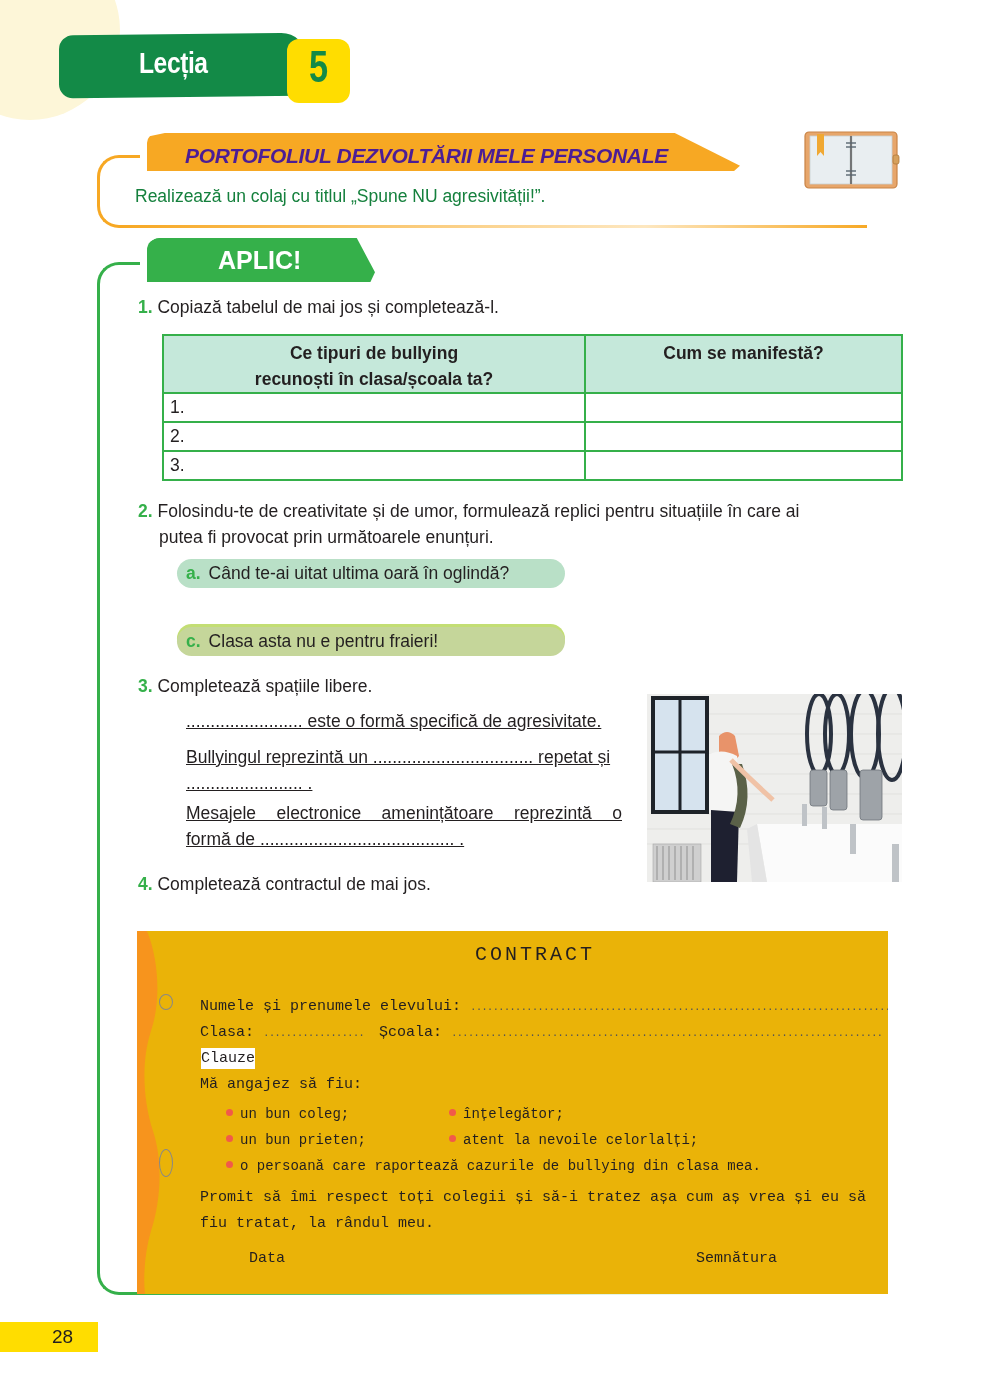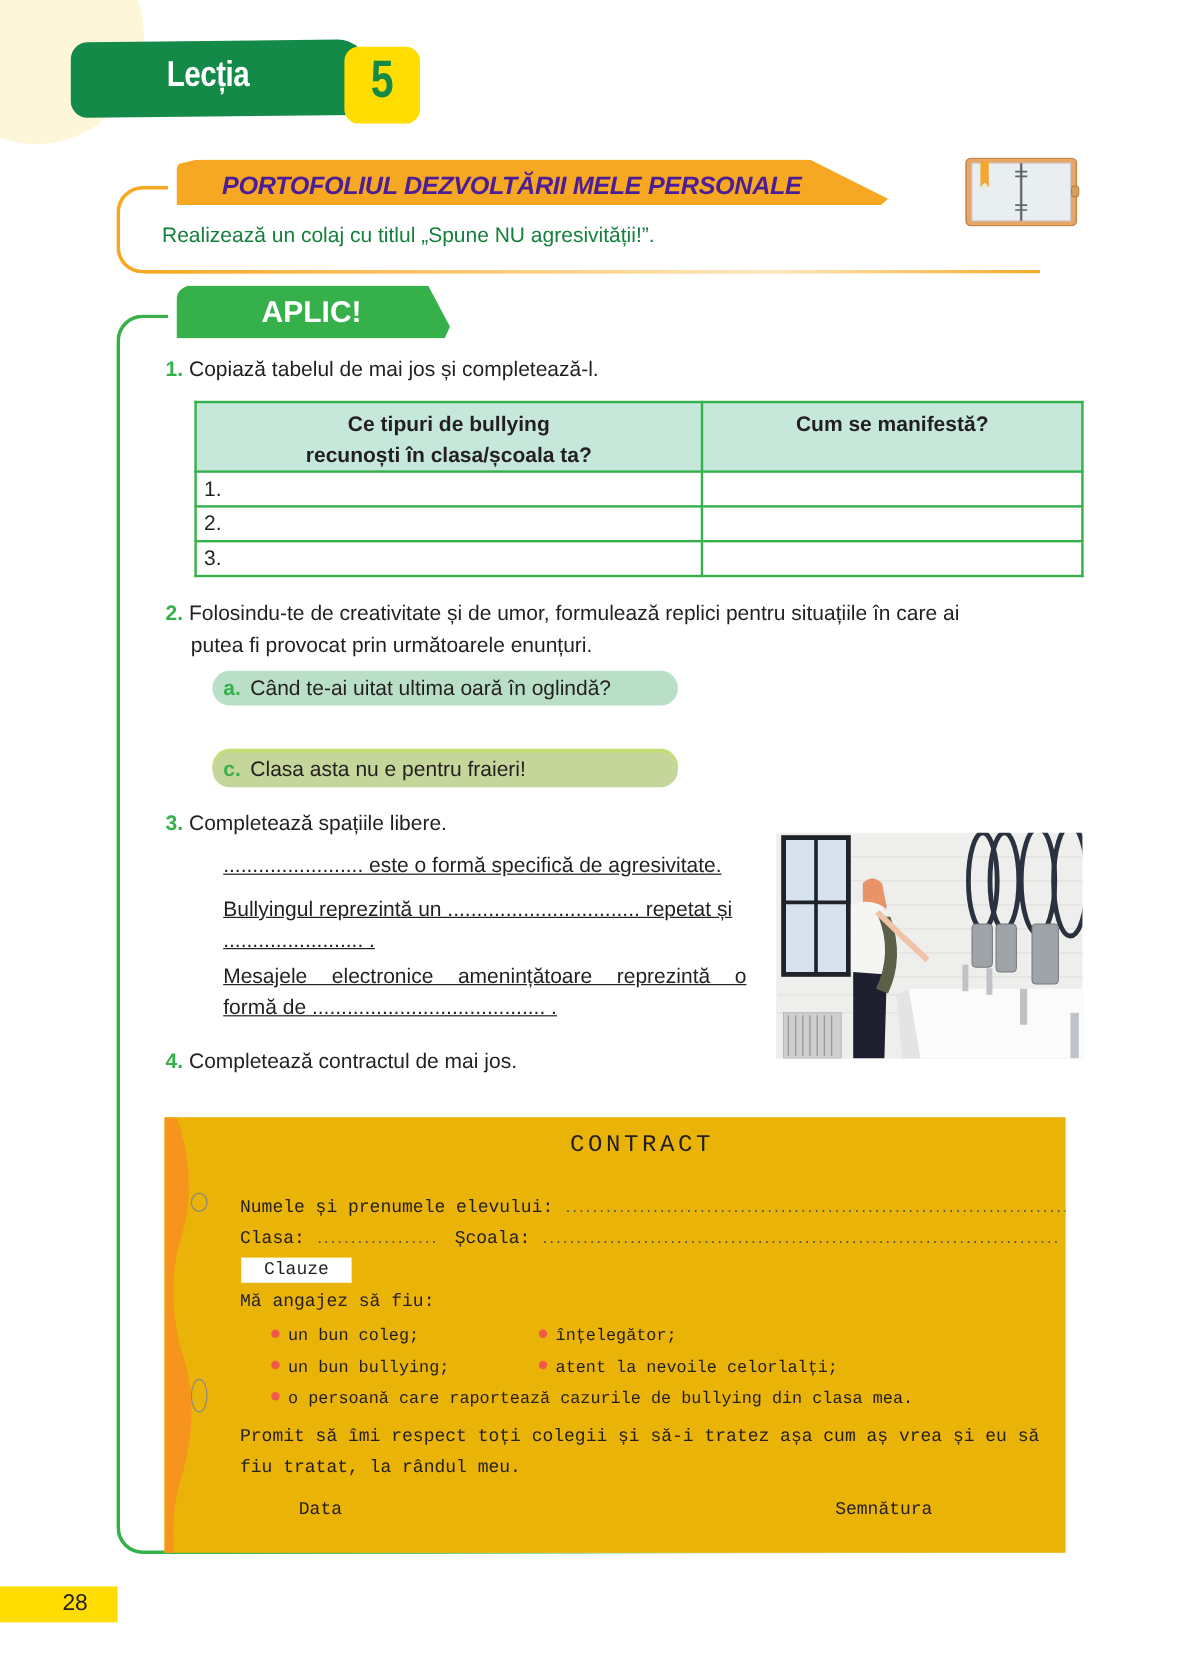--- a/index.html
+++ b/index.html
@@ -55,21 +55,21 @@
   
   .photo { position: absolute; left: 647px; top: 694px; width: 255px; height: 188px; overflow: hidden; background: #e9e9e7; }
 
   
   .contract { position: absolute; left: 137px; top: 915px; width: 751px; height: 363px; background: #eab308; overflow: hidden; margin-top: 16px; }
   .contract-wave { position: absolute; left: 0; top: 0; width: 30px; height: 363px; }
   .mono { font-family: "Liberation Mono", "DejaVu Sans Mono", monospace; }
   .contract-title { position: absolute; left: 0; width: 100%; top: 12px; text-align: center; font-size: 20px; letter-spacing: 3px; color: #231f20; padding-left: 45px; }
   .c-line { position: absolute; left: 63px; font-size: 15px; color: #231f20; white-space: nowrap; }
   .dots { color: #555; letter-spacing: -1px; font-size: 11px; }
-  .clauze { position: absolute; left: 64px; top: 117px; background: #fff; padding: 0 19px; font-size: 15px; height: 21px; line-height: 21px; }
+  .clauze { position: absolute; left: 64px; top: 117px; background: #fff; padding: 0 0; font-size: 15px; height: 21px; line-height: 21px; }
   .bullet { position: absolute; font-size: 14px; white-space: nowrap; }
   .bullet::before { content: ""; display: inline-block; width: 7px; height: 7px; border-radius: 50%; background: #f15a4a; margin-right: 7px; vertical-align: 2px; }
   .ring { position: absolute; border: 1.3px solid #888; border-radius: 50%; background: transparent; }
 
   
   .page-num-box { position: absolute; left: 0; top: 1322px; width: 98px; height: 30px; background: #ffdd00; }
   .page-num { position: absolute; left: 52px; top: 1326px; font-size: 19px; color: #231f20; }
 </style>
 </head>
 <body>
@@ -251,21 +251,21 @@
     <span>Clasa:</span>
     <span class="dots">..................</span>
     <span style="margin-left:6px;">Școala:</span>
     <span class="dots">.............................................................................</span>
   </div>
   <div class="clauze mono">Clauze</div>
   <div class="c-line mono" style="top:145px;">Mă angajez să fiu:</div>
 
   <div class="bullet mono" style="left:89px; top:175px;">un bun coleg;</div>
   <div class="bullet mono" style="left:312px; top:175px;">înțelegător;</div>
-  <div class="bullet mono" style="left:89px; top:201px;">un bun bullying;</div>
+  <div class="bullet mono" style="left:89px; top:201px;">un bun prieten;</div>
   <div class="bullet mono" style="left:312px; top:201px;">atent la nevoile celorlalți;</div>
   <div class="bullet mono" style="left:89px; top:227px;">o persoană care raportează cazurile de bullying din clasa mea.</div>
 
   <div class="c-line mono" style="top:258px;">Promit să îmi respect toți colegii și să-i tratez așa cum aș vrea și eu să</div>
   <div class="c-line mono" style="top:284px;">fiu tratat, la rândul meu.</div>
 
   <div class="c-line mono" style="left:112px; top:319px;">Data</div>
   <div class="c-line mono" style="left:559px; top:319px;">Semnătura</div>
 </div>
 

